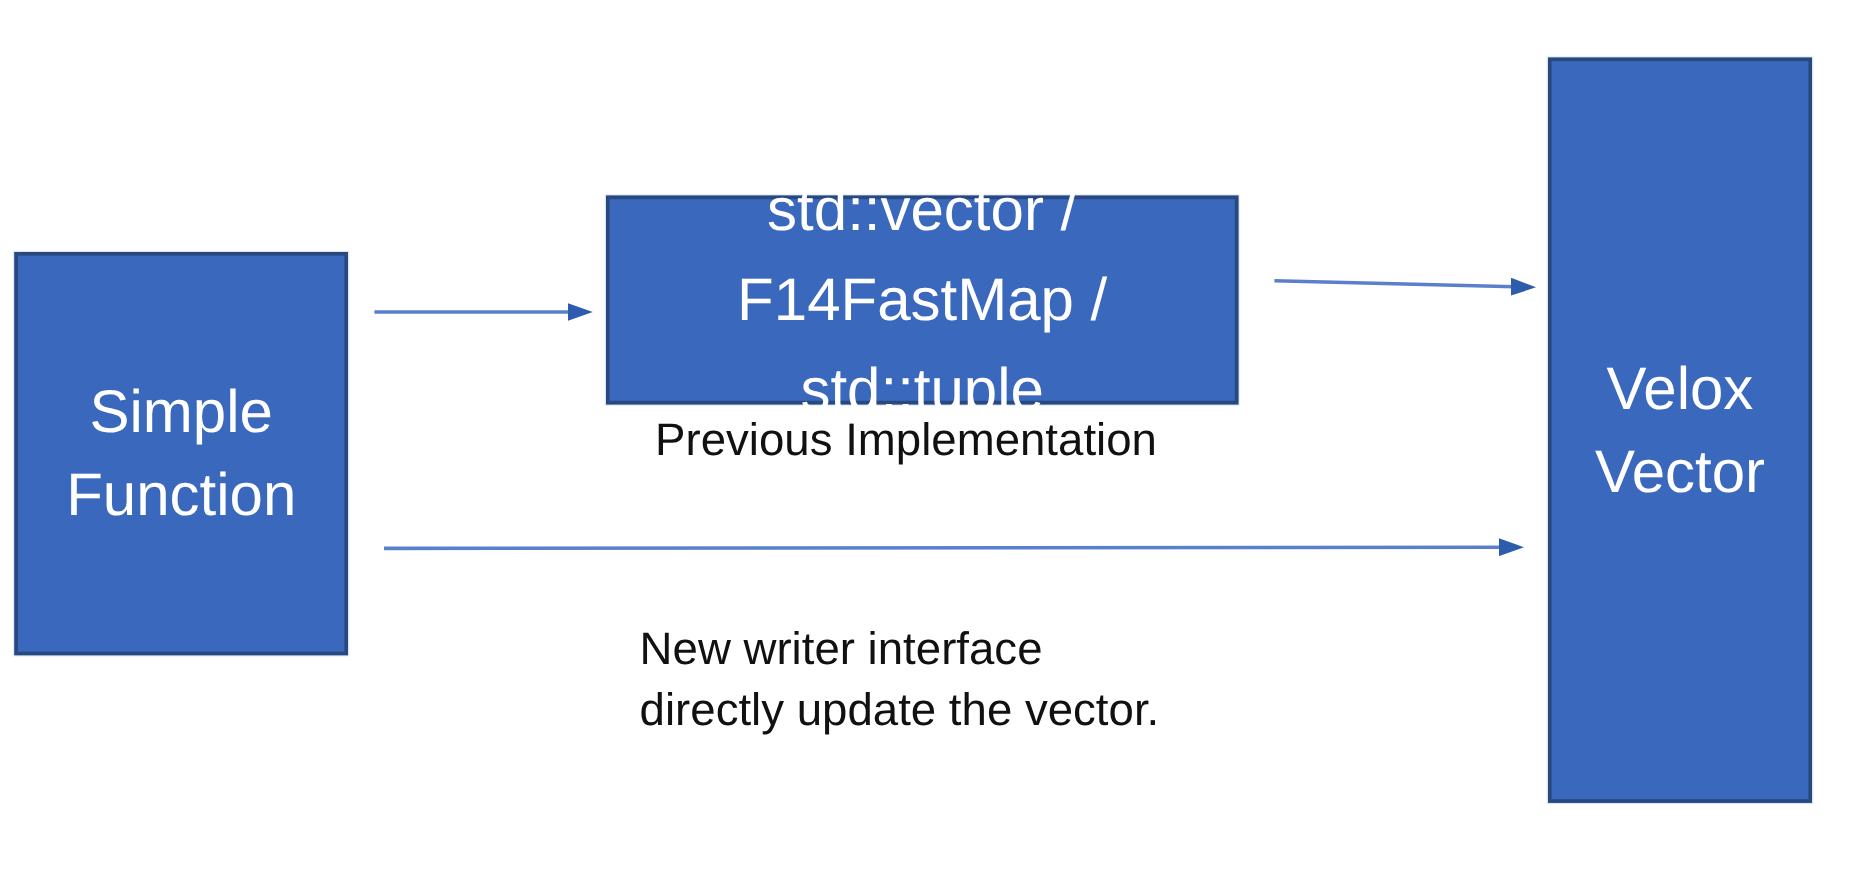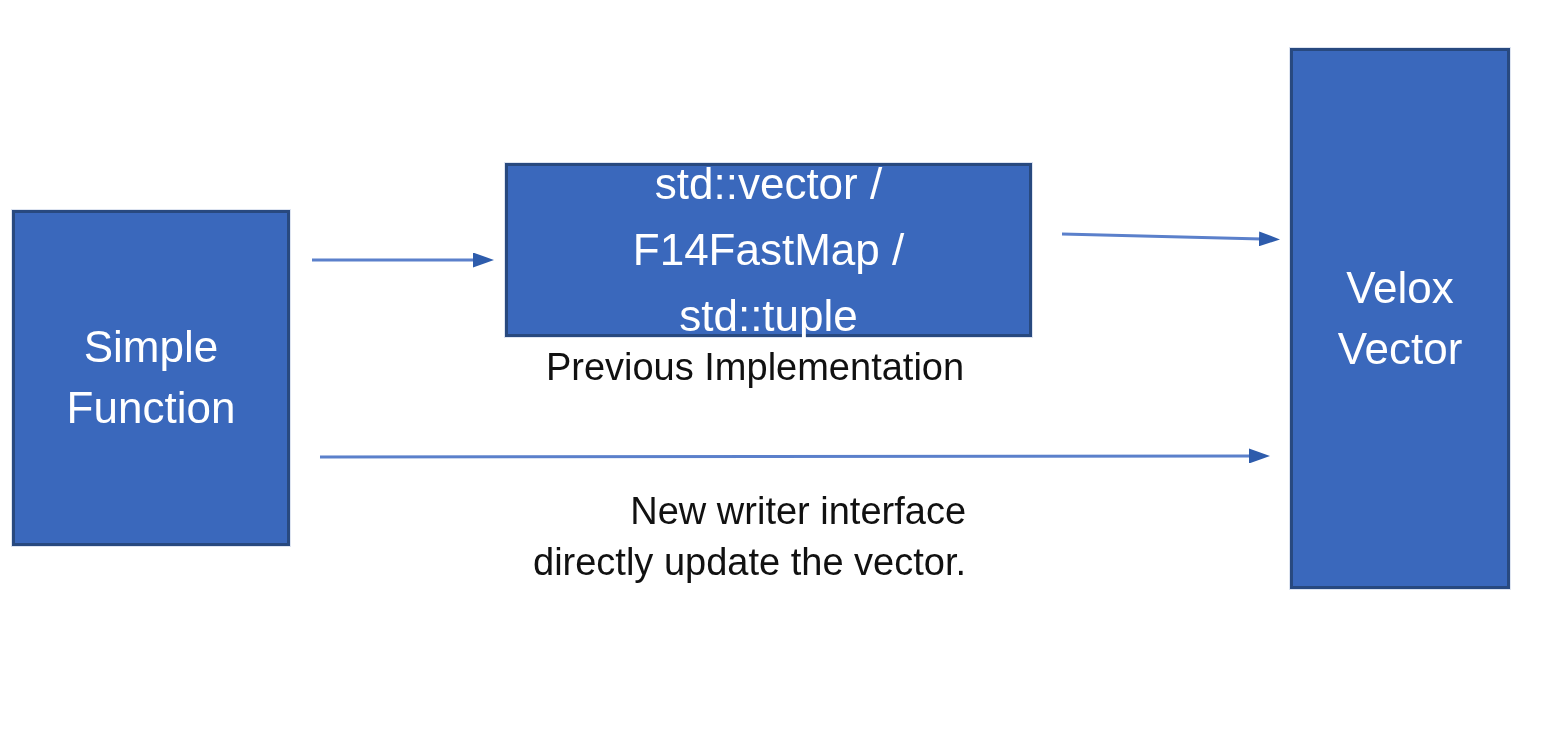--- a/index.html
+++ b/index.html
@@ -15,33 +15,33 @@
   html,body{width:1552px;height:746px;background:var(--background);
     font-family:"Liberation Sans", sans-serif;overflow:hidden;}
   .canvas{position:relative;width:1552px;height:746px;background:var(--background);}
   .node{
     position:absolute;
     background:var(--node-fill);
     border:3px solid var(--node-border);
     color:var(--node-text);
     display:flex;align-items:center;justify-content:center;
     text-align:center;
-    font-size:44px;font-weight:400;line-height:1.38;
+    font-size:50px;font-weight:400;line-height:1.38;
     white-space:pre-line;
     box-shadow:0 0 0 1px rgba(180,195,225,.45);
   }
   .node-simple{left:12px;top:210px;width:278px;height:336px;}
   .node-previous{left:505px;top:163px;width:527px;height:174px;line-height:1.5;}
-  .node-velox{left:1290px;top:48px;width:220px;height:541px;}
+  .node-velox{left:1290px;top:48px;width:220px;height:621px;}
   .annotation{
     position:absolute;color:var(--annotation-text);
     font-size:38px;font-weight:400;white-space:pre-line;
   }
   .annotation-previous{left:475px;top:346px;width:560px;text-align:center;}
-  .annotation-note{left:533px;top:486px;line-height:1.35;text-align:right;}
+  .annotation-note{left:533px;top:516px;line-height:1.35;text-align:left;}
   .edges-layer{position:absolute;left:0;top:0;width:1552px;height:746px;pointer-events:none;}
   .edges-layer line{stroke:var(--arrow-line);stroke-width:3;}
   .edges-layer .arrowhead-shape{fill:var(--arrow-head);}
 </style>
 </head>
 <body>
 
 <div class="canvas">
 
   <svg class="edges-layer" width="1552" height="746" viewBox="0 0 1552 746" xmlns="http://www.w3.org/2000/svg">

